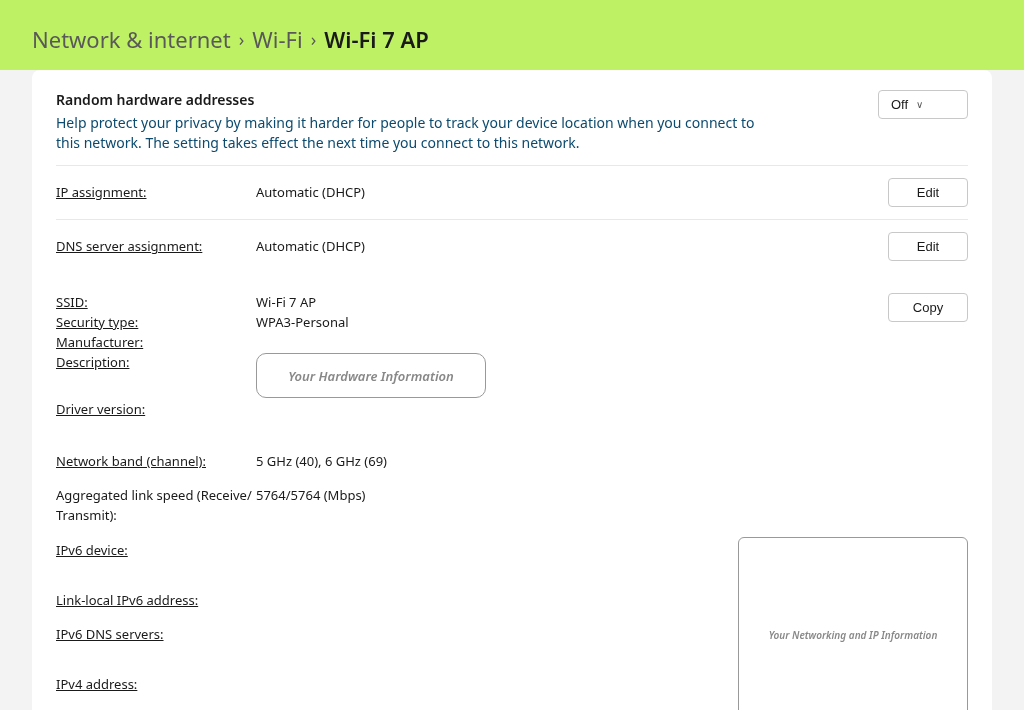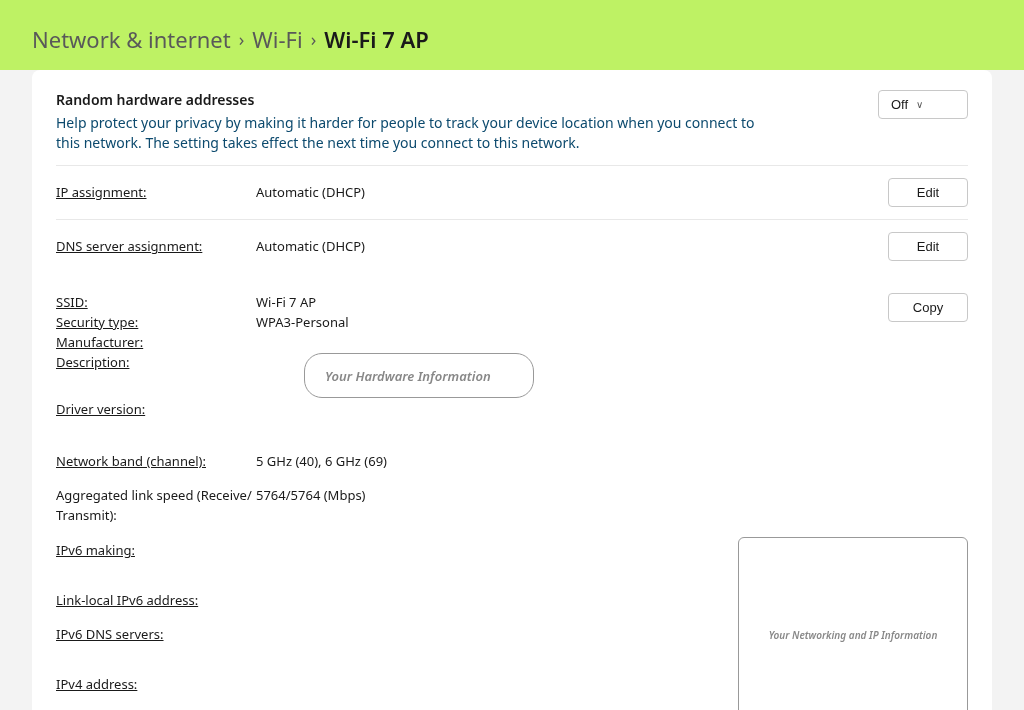--- a/index.html
+++ b/index.html
@@ -144,25 +144,25 @@
       color: #1a1a1a;
       min-width: 80px;
     }
 
     .section-gap-large {
       height: 16px;
     }
 
     .hw-info-box {
       border: 1.5px solid #999;
-      border-radius: 18px;
+      border-radius: 10px;
       padding: 12px 20px;
       display: inline-block;
       min-width: 230px;
-      margin-left: 48px;
+      text-align: center;
     }
 
     .hw-info-box-text {
       font-size: 13px;
       font-style: italic;
       color: #888;
       font-weight: 600;
     }
 
     .network-info-box {
@@ -304,21 +304,21 @@
       <div class="info-label-col">
         <div class="label-line">Aggregated link speed (Receive/</div>
         <div class="label-line">Transmit):</div>
       </div>
       <span class="info-value">5764/5764 (Mbps)</span>
     </div>
 
     <div style="display:flex; align-items:flex-start; gap:0;">
       <div style="flex:1;">
         <div class="info-row">
-          <span class="info-label">IPv6 making:</span>
+          <span class="info-label">IPv6 device:</span>
           <span class="info-value"></span>
         </div>
         <div class="section-gap-large"></div>
         <div class="info-row">
           <span class="info-label">Link-local IPv6 address:</span>
           <span class="info-value"></span>
         </div>
         <div class="info-row">
           <span class="info-label">IPv6 DNS servers:</span>
           <span class="info-value"></span>

